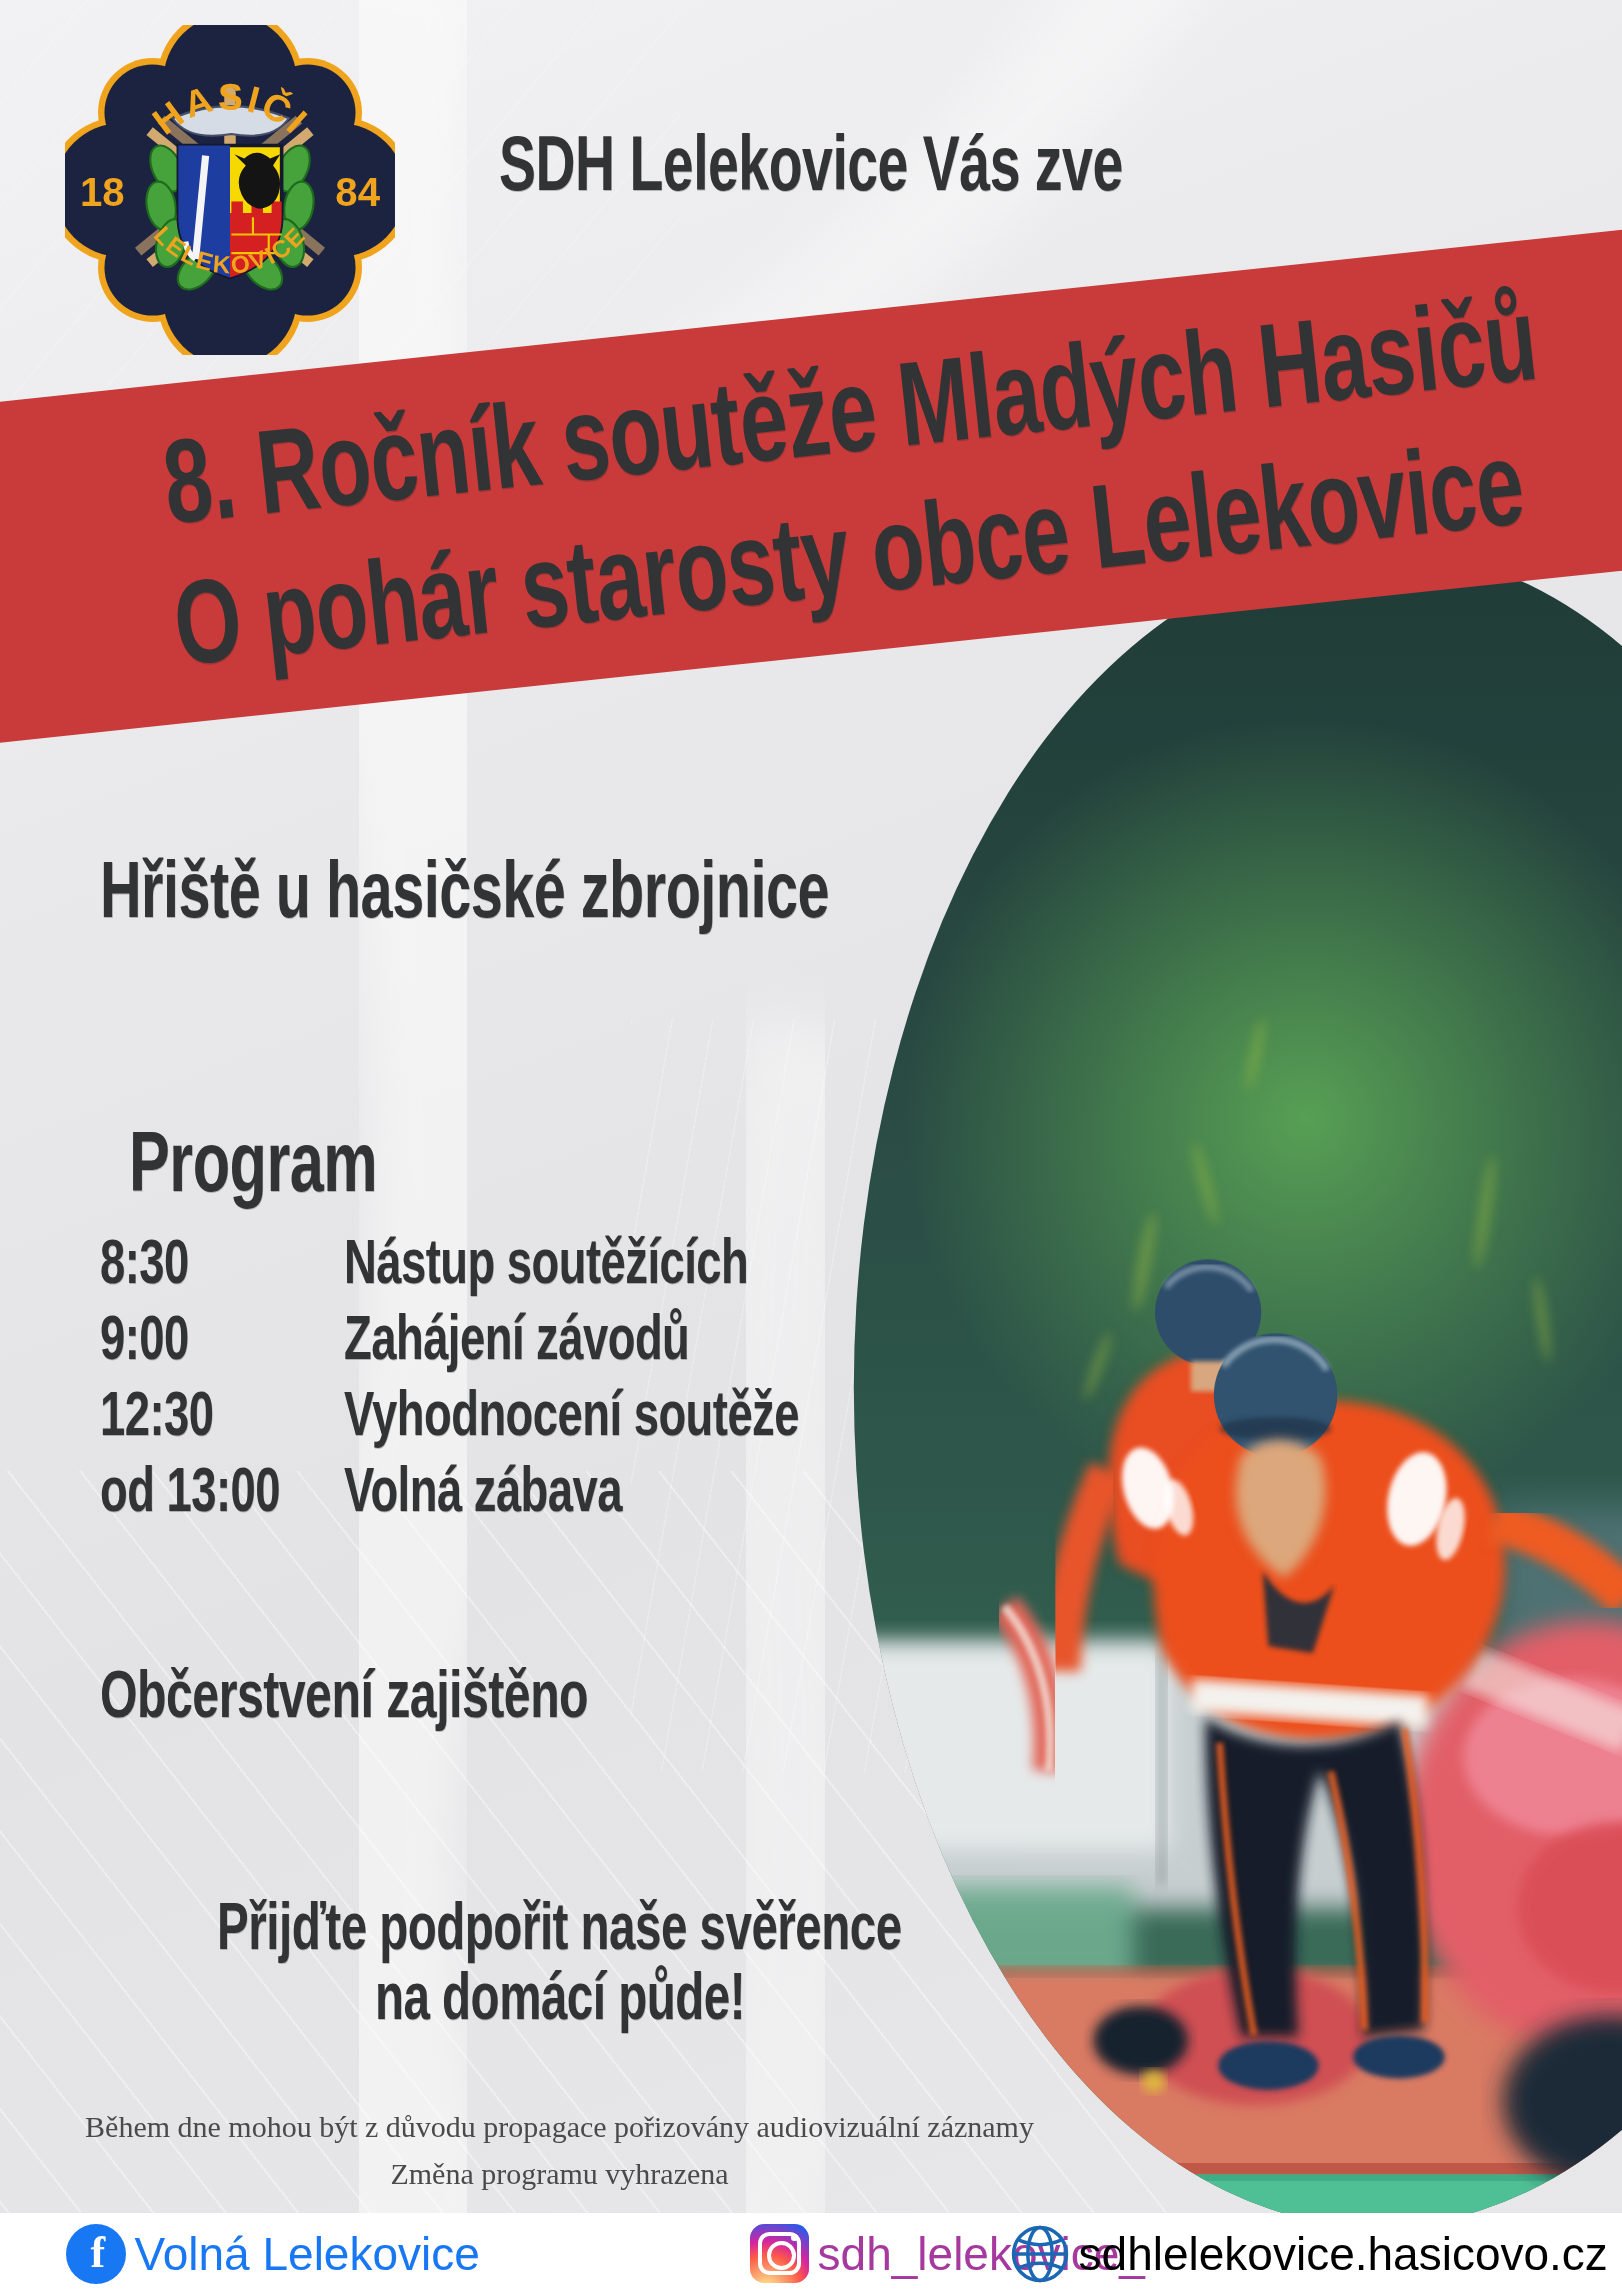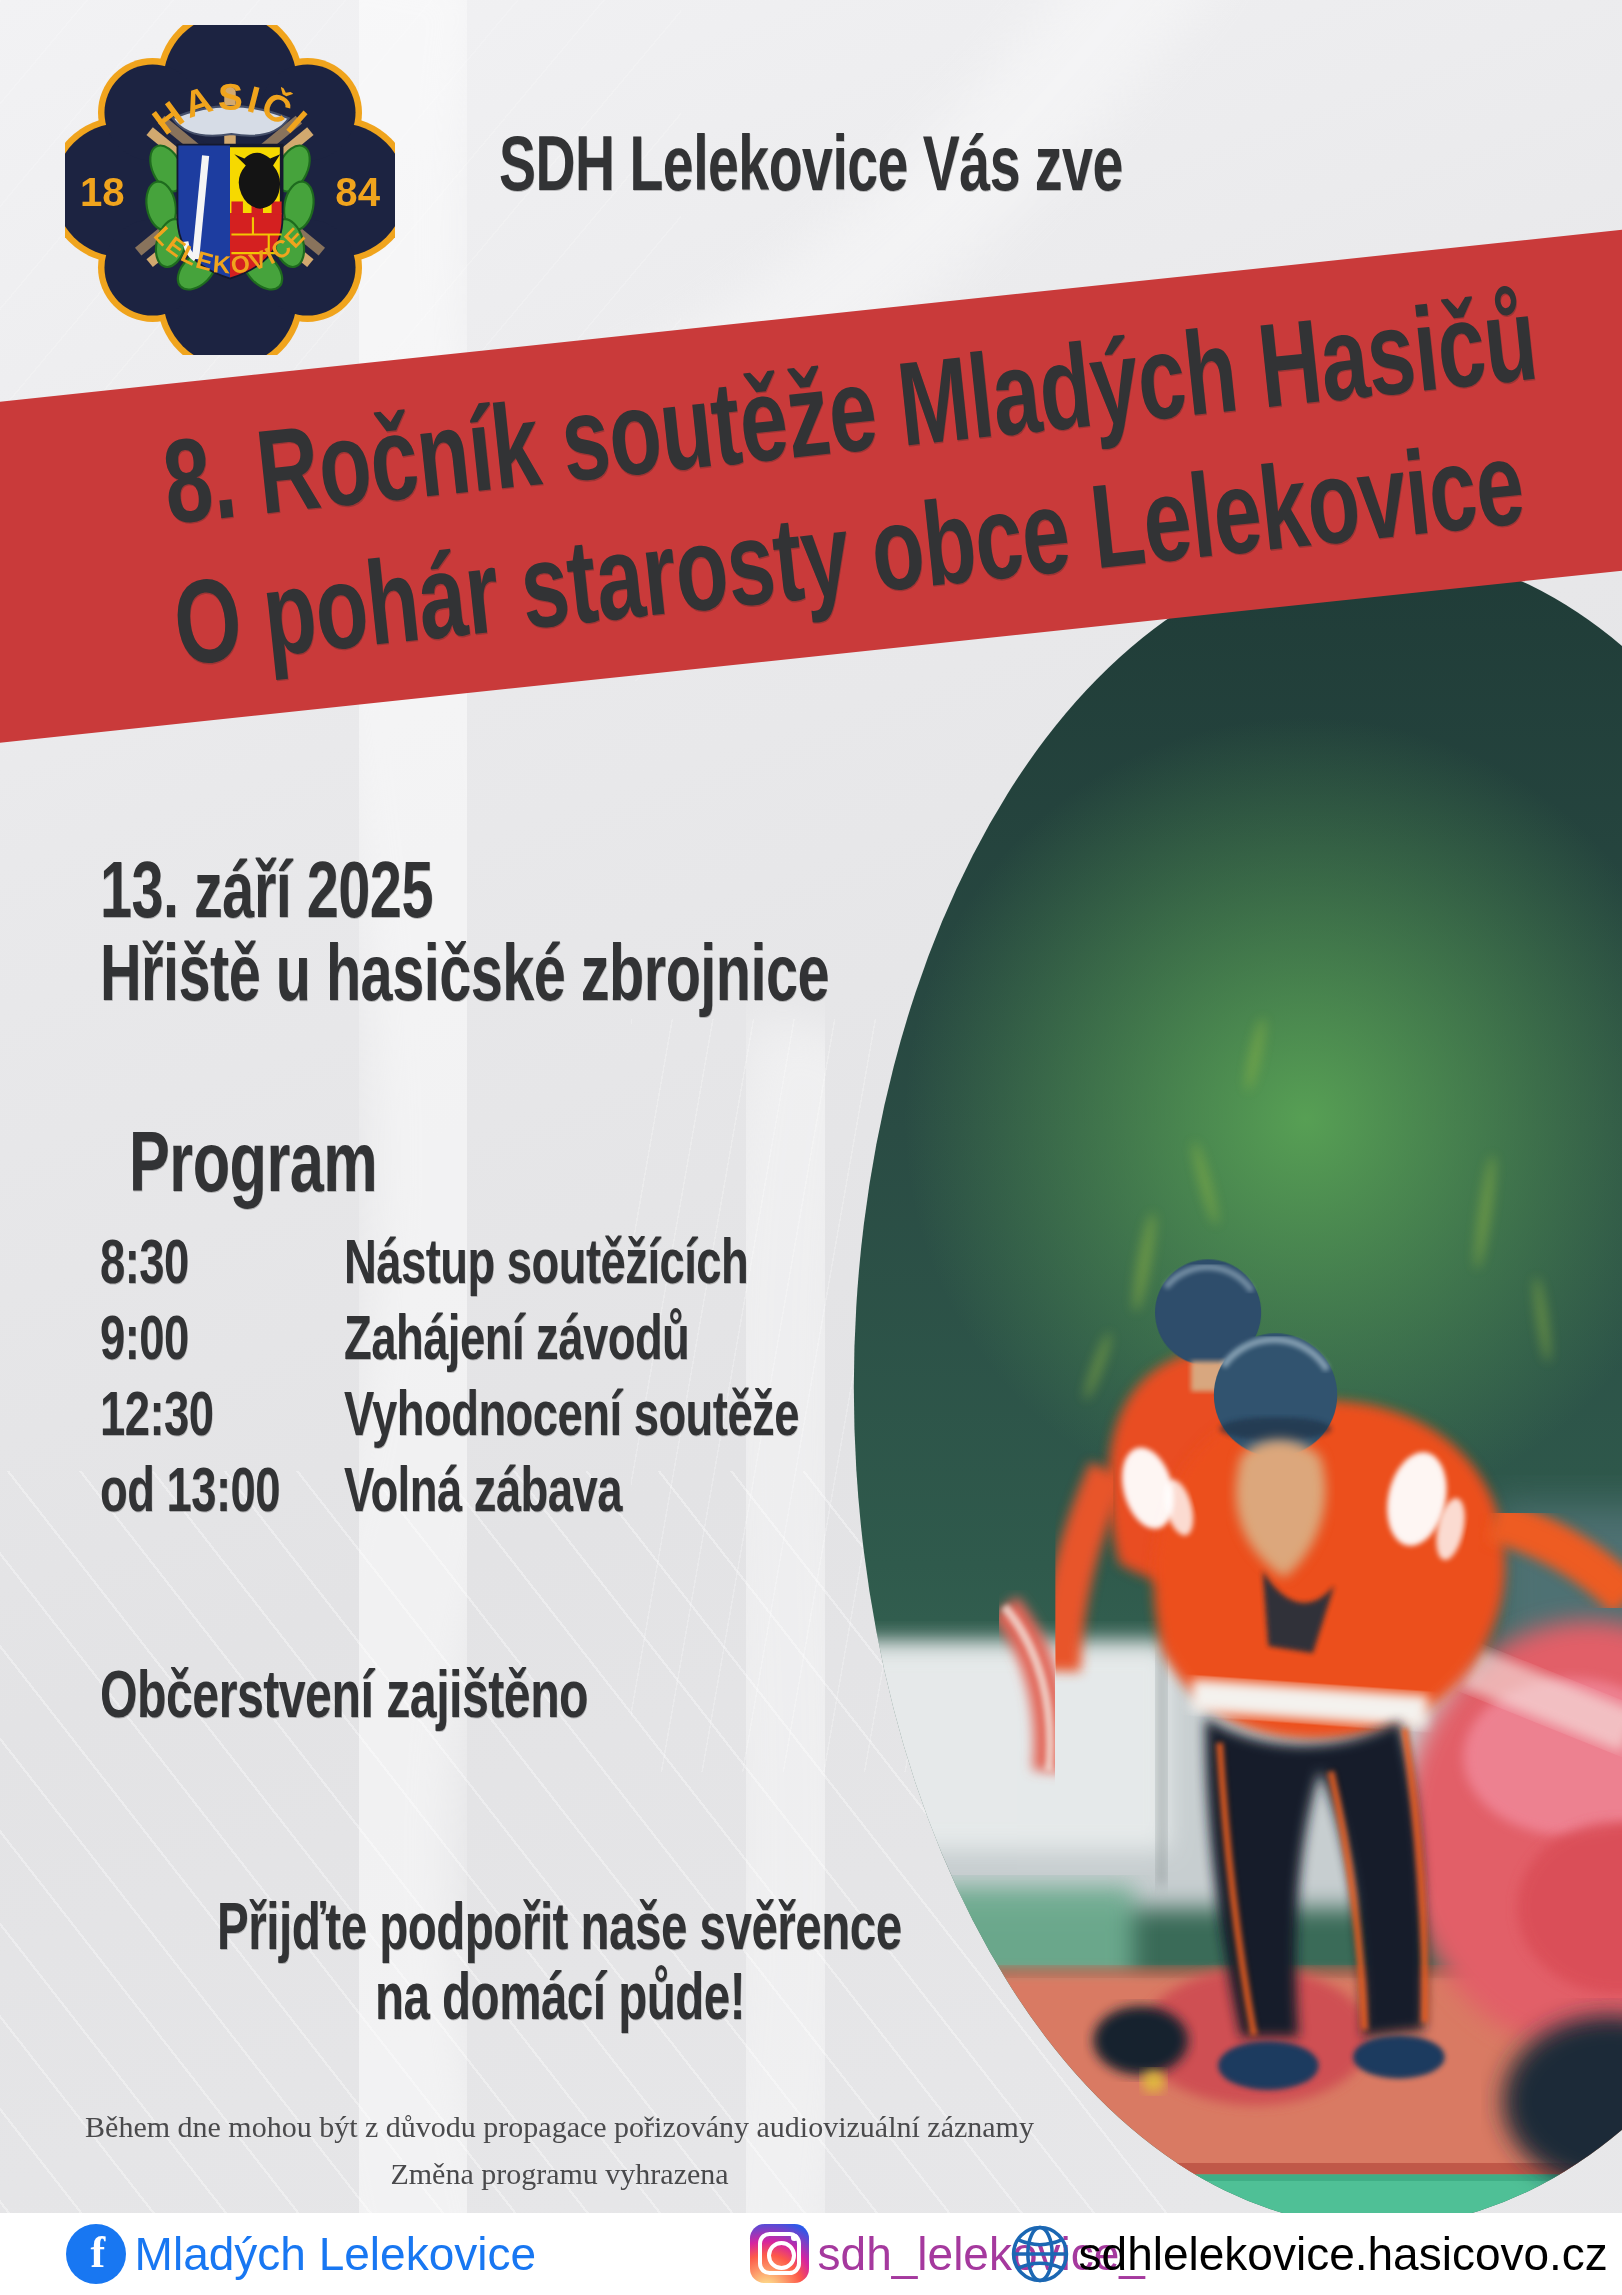--- a/index.html
+++ b/index.html
@@ -265,21 +265,20 @@
     </text>
     <text x="52" y="252" font-size="56" font-weight="bold" fill="#f0a41d" text-anchor="middle">18</text>
     <text x="408" y="252" font-size="56" font-weight="bold" fill="#f0a41d" text-anchor="middle">84</text>
   </svg>
 
   <div class="abs content invite">
     <span class="cnd">SDH Lelekovice Vás zve</span>
   </div>
 
   <div class="abs content date-block">
-    <div><span class="cnd">13. září 2025</span></div>
     <div><span class="cnd">Hřiště u hasičské zbrojnice</span></div>
   </div>
 
   <div class="abs content program-title">
     <span class="cnd">Program</span>
   </div>
   <div class="abs content sched-row" style="top:1227px">
     <span class="sched-time"><span class="cnd">8:30</span></span>
     <span class="sched-act"><span class="cnd">Nástup soutěžících</span></span>
   </div>
@@ -308,21 +307,21 @@
   </div>
 
   <div class="abs fineprint" style="top:2108px">Během dne mohou být z důvodu propagace pořizovány audiovizuální záznamy</div>
   <div class="abs fineprint" style="top:2155px">Změna programu vyhrazena</div>
 
   <div class="abs footer">
     <div class="social" style="left:66px">
       <span class="fb-icon">
         <span>f</span>
       </span>
-      <span class="social-label" style="color:#1877f2">Mladých Lelekovice</span>
+      <span class="social-label" style="color:#1877f2">Volná Lelekovice</span>
     </div>
     <div class="social" style="left:750px">
       <span class="ig-icon">
         <span class="ig-frame"></span>
         <span class="ig-lens"></span>
         <span class="ig-dot"></span>
       </span>
       <span class="social-label" style="color:#a5399e">sdh_lelekovice_</span>
     </div>
     <div class="social" style="left:1010px">

